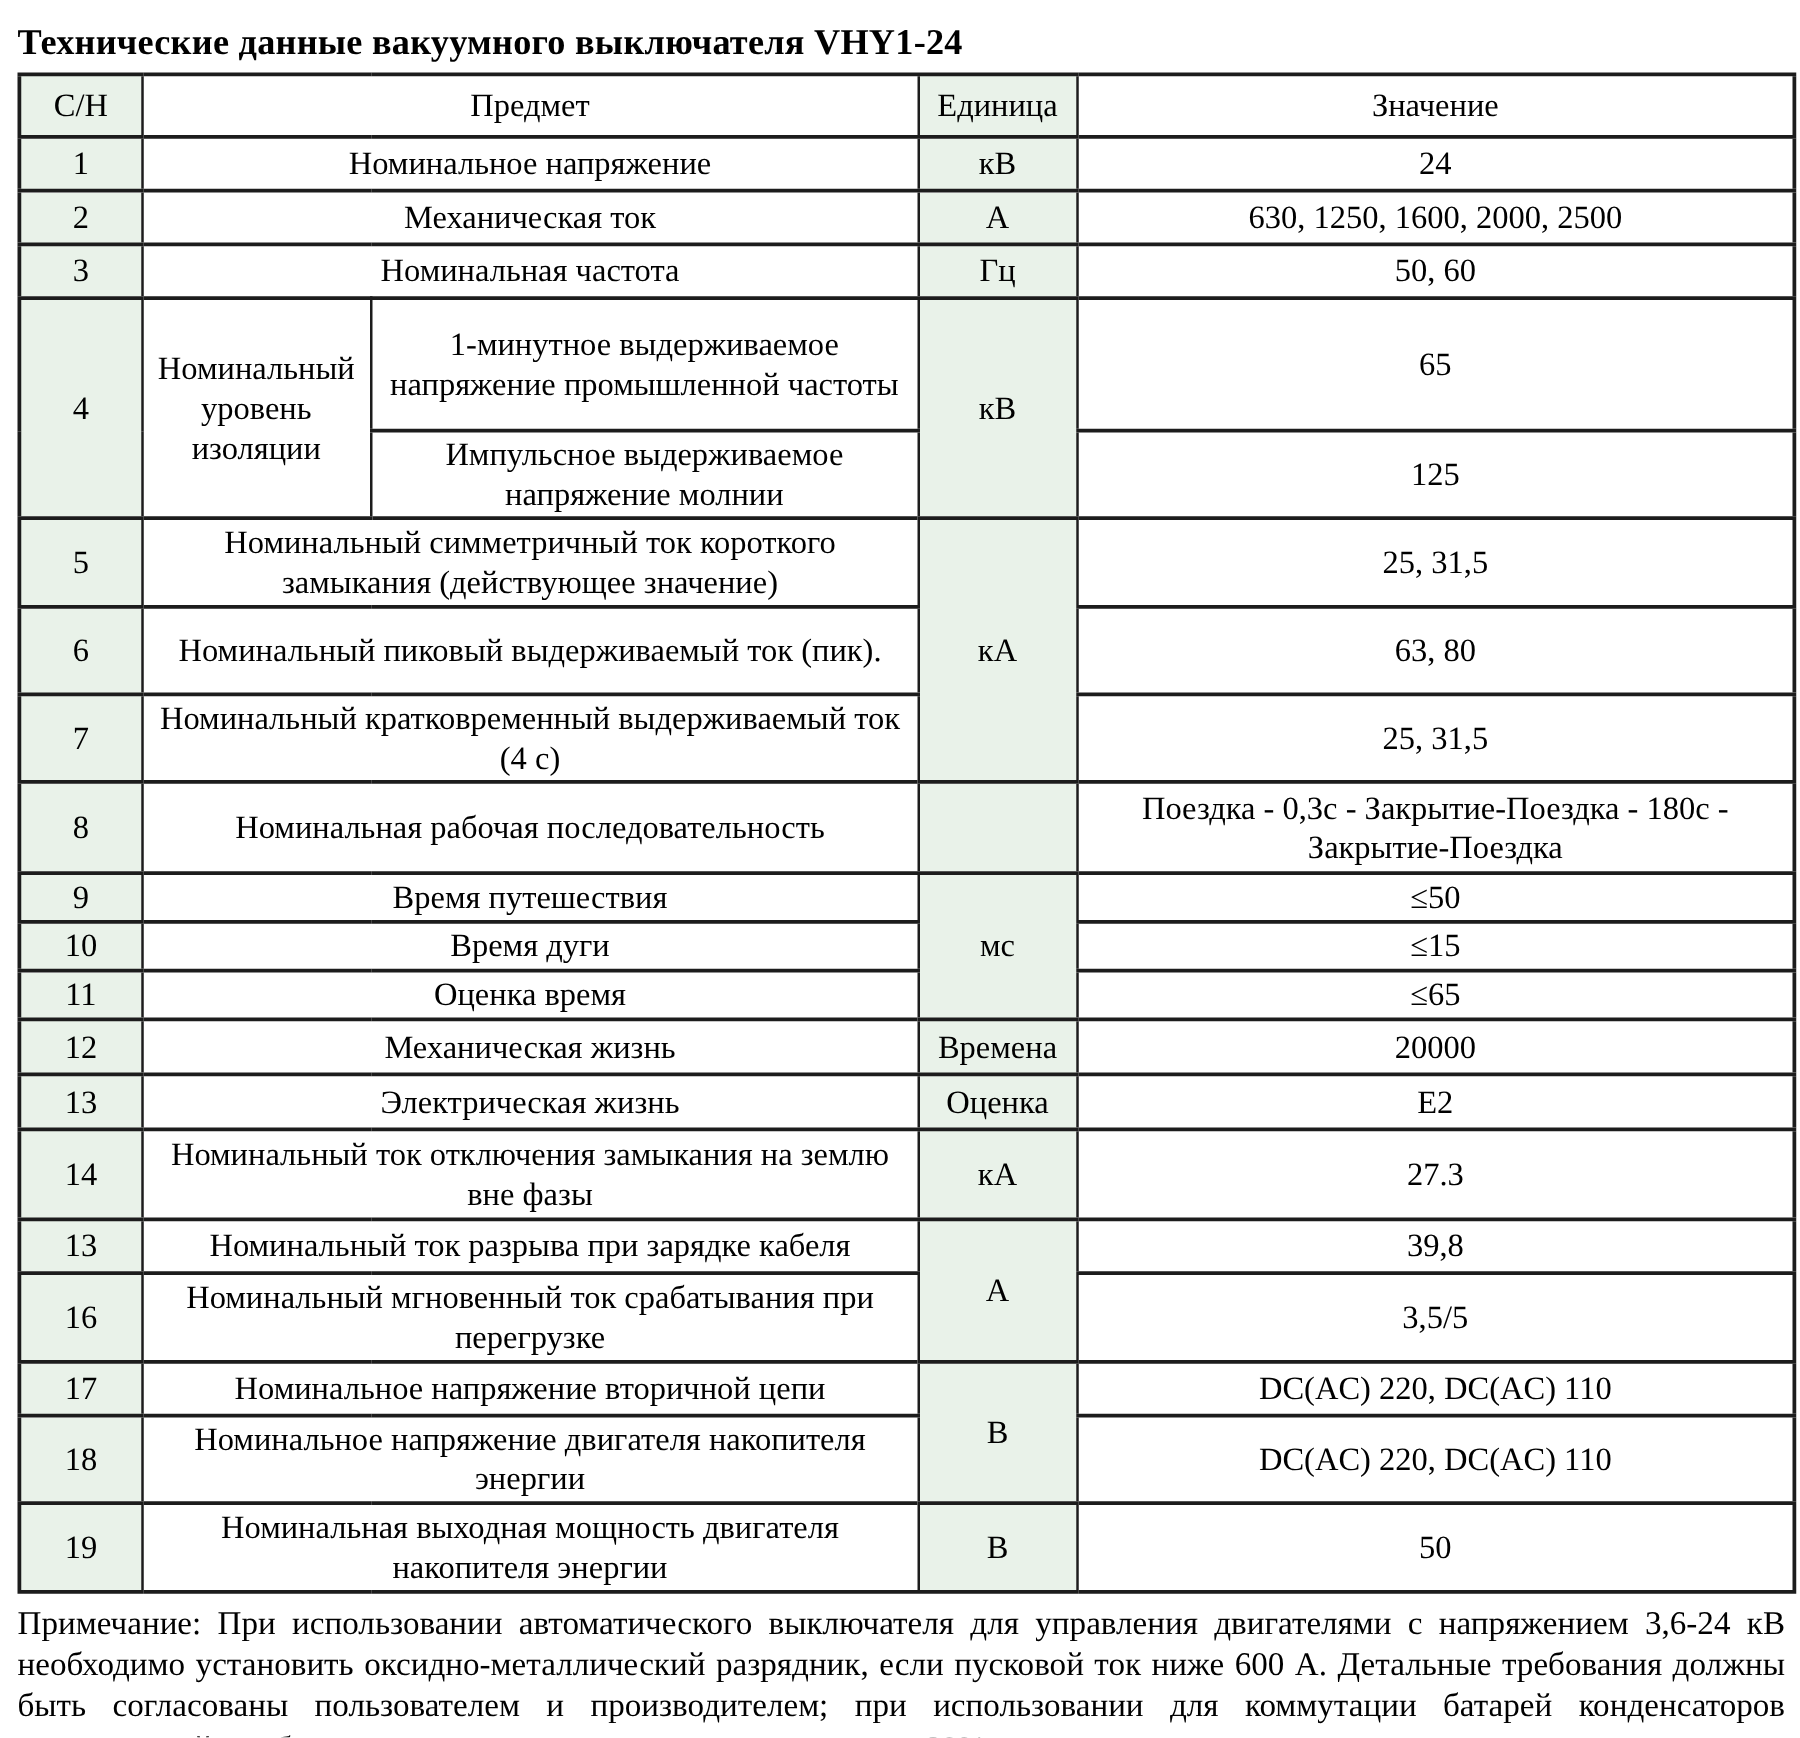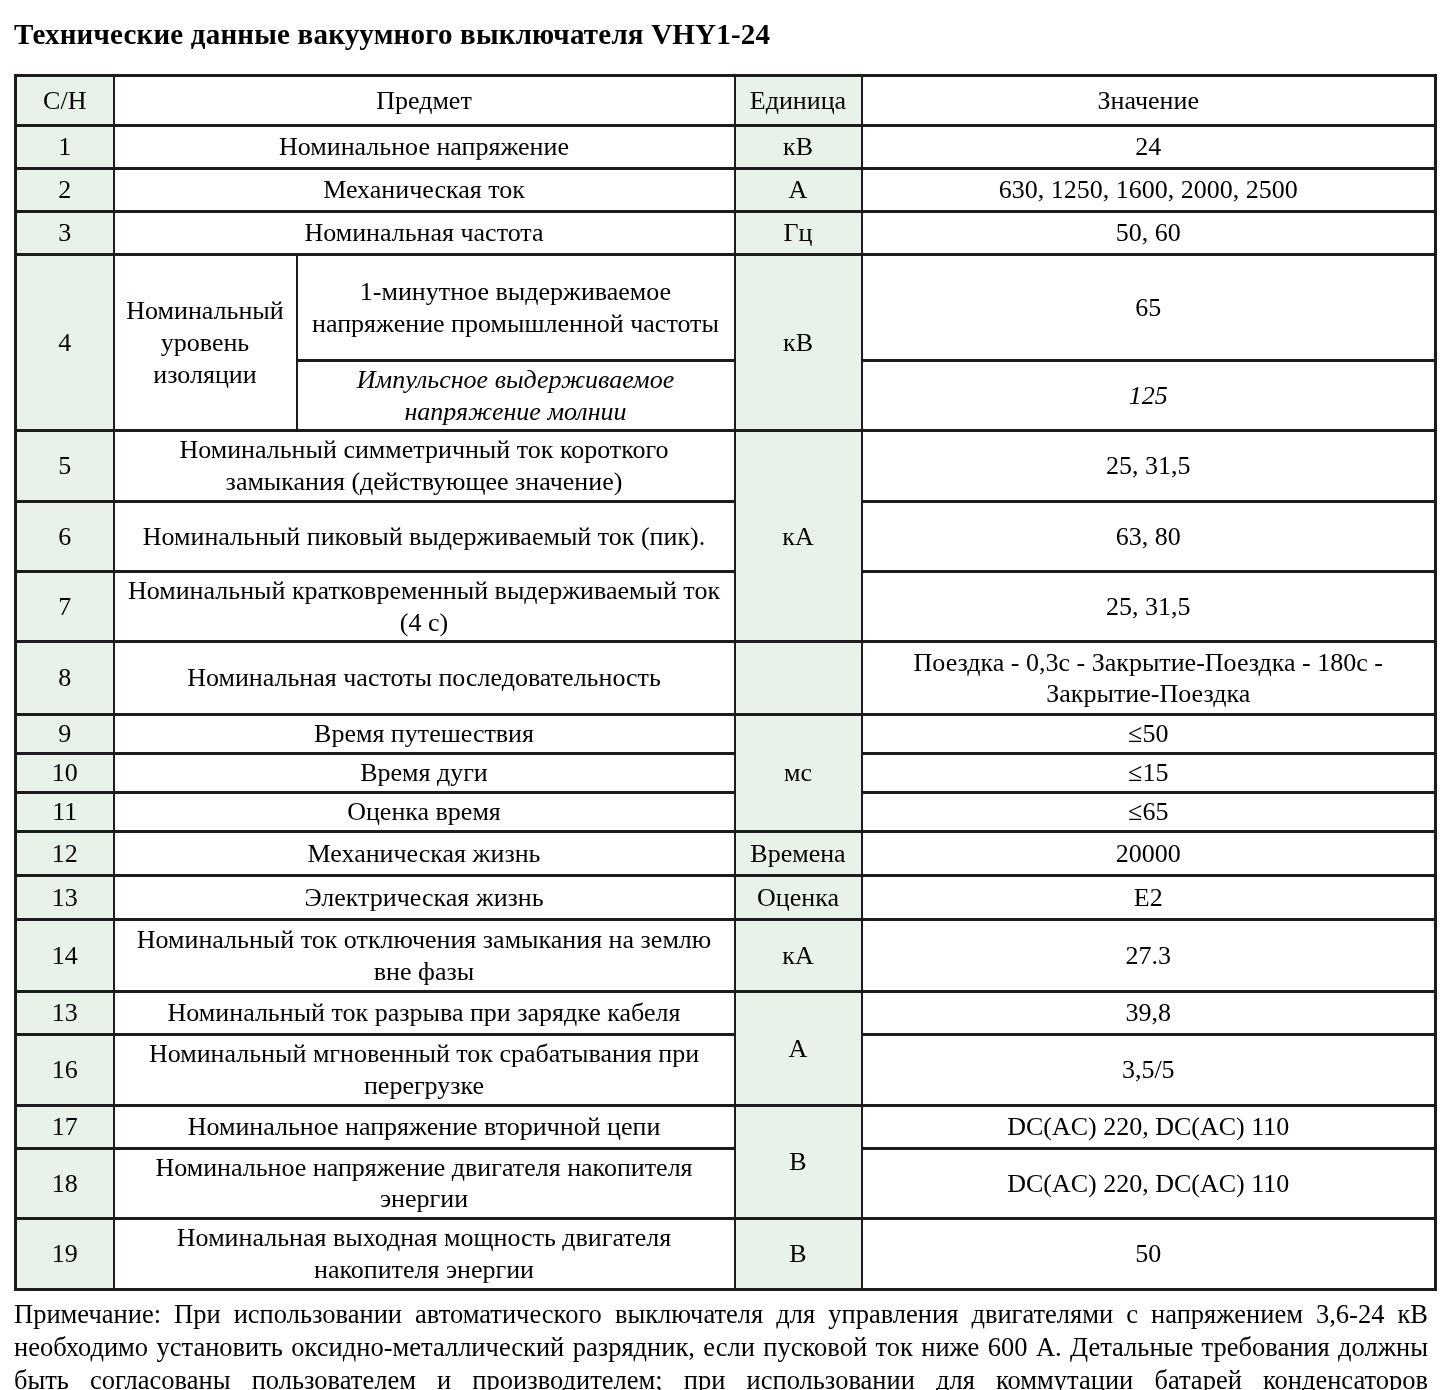--- a/index.html
+++ b/index.html
@@ -13,21 +13,21 @@
     width: 1440px;
     height: 1390px;
     box-sizing: border-box;
     padding: 14px 6px 0 14px;
     background: #fff;
     overflow: hidden;
   }
   .title {
     font-size: 29px;
     font-weight: bold;
-    margin: 4px 0 23px 0;
+    margin: 4px 0 7px 0;
     letter-spacing: 0.2px;
   }
   table.spec {
     border-collapse: collapse;
     table-layout: fixed;
     width: 1420px;
   }
   table.spec td {
     border: 2px solid #1c1c1c;
     border-top-width: 3px;
@@ -45,21 +45,21 @@
   tr.h-head   { height: 50px; }
   tr.h-1line  { height: 43px; }
   tr.h-short  { height: 39px; }
   tr.h-mid    { height: 44px; margin-top: 39px; }
   tr.h-2line  { height: 70px; }
   tr.h-68     { height: 68px; }
   tr.h-67     { height: 67px; }
   tr.h-72     { height: 72px; font-family: Liberation Serif, serif; }
   tr.h-73     { height: 73px; }
   tr.h-4a     { height: 106px; }
-  tr.h-4b     { height: 66px; font-style: italic; }
+  tr.h-4b     { height: 66px; }
   .note {
     font-size: 26.5px;
     line-height: 1.26;
     text-align: justify;
     margin: 7px 8px 0 0;
     width: 1414px;
   }
 </style>
 </head>
 <body>
@@ -132,21 +132,21 @@
     </tr>
 
     <tr class="h-68">
       <td class="g">7</td>
       <td colspan="2">Номинальный кратковременный выдерживаемый ток (4 с)</td>
       <td>25, 31,5</td>
     </tr>
 
     <tr class="h-73">
       <td class="g">8</td>
-      <td colspan="2">Номинальная частоты последовательность</td>
+      <td colspan="2">Номинальная рабочая последовательность</td>
       <td class="g"></td>
       <td>Поездка - 0,3с - Закрытие-Поездка - 180с - Закрытие-Поездка</td>
     </tr>
 
     <tr class="h-short">
       <td class="g">9</td>
       <td colspan="2">Время путешествия</td>
       <td class="g" rowspan="3">мс</td>
       <td>≤50</td>
     </tr>

